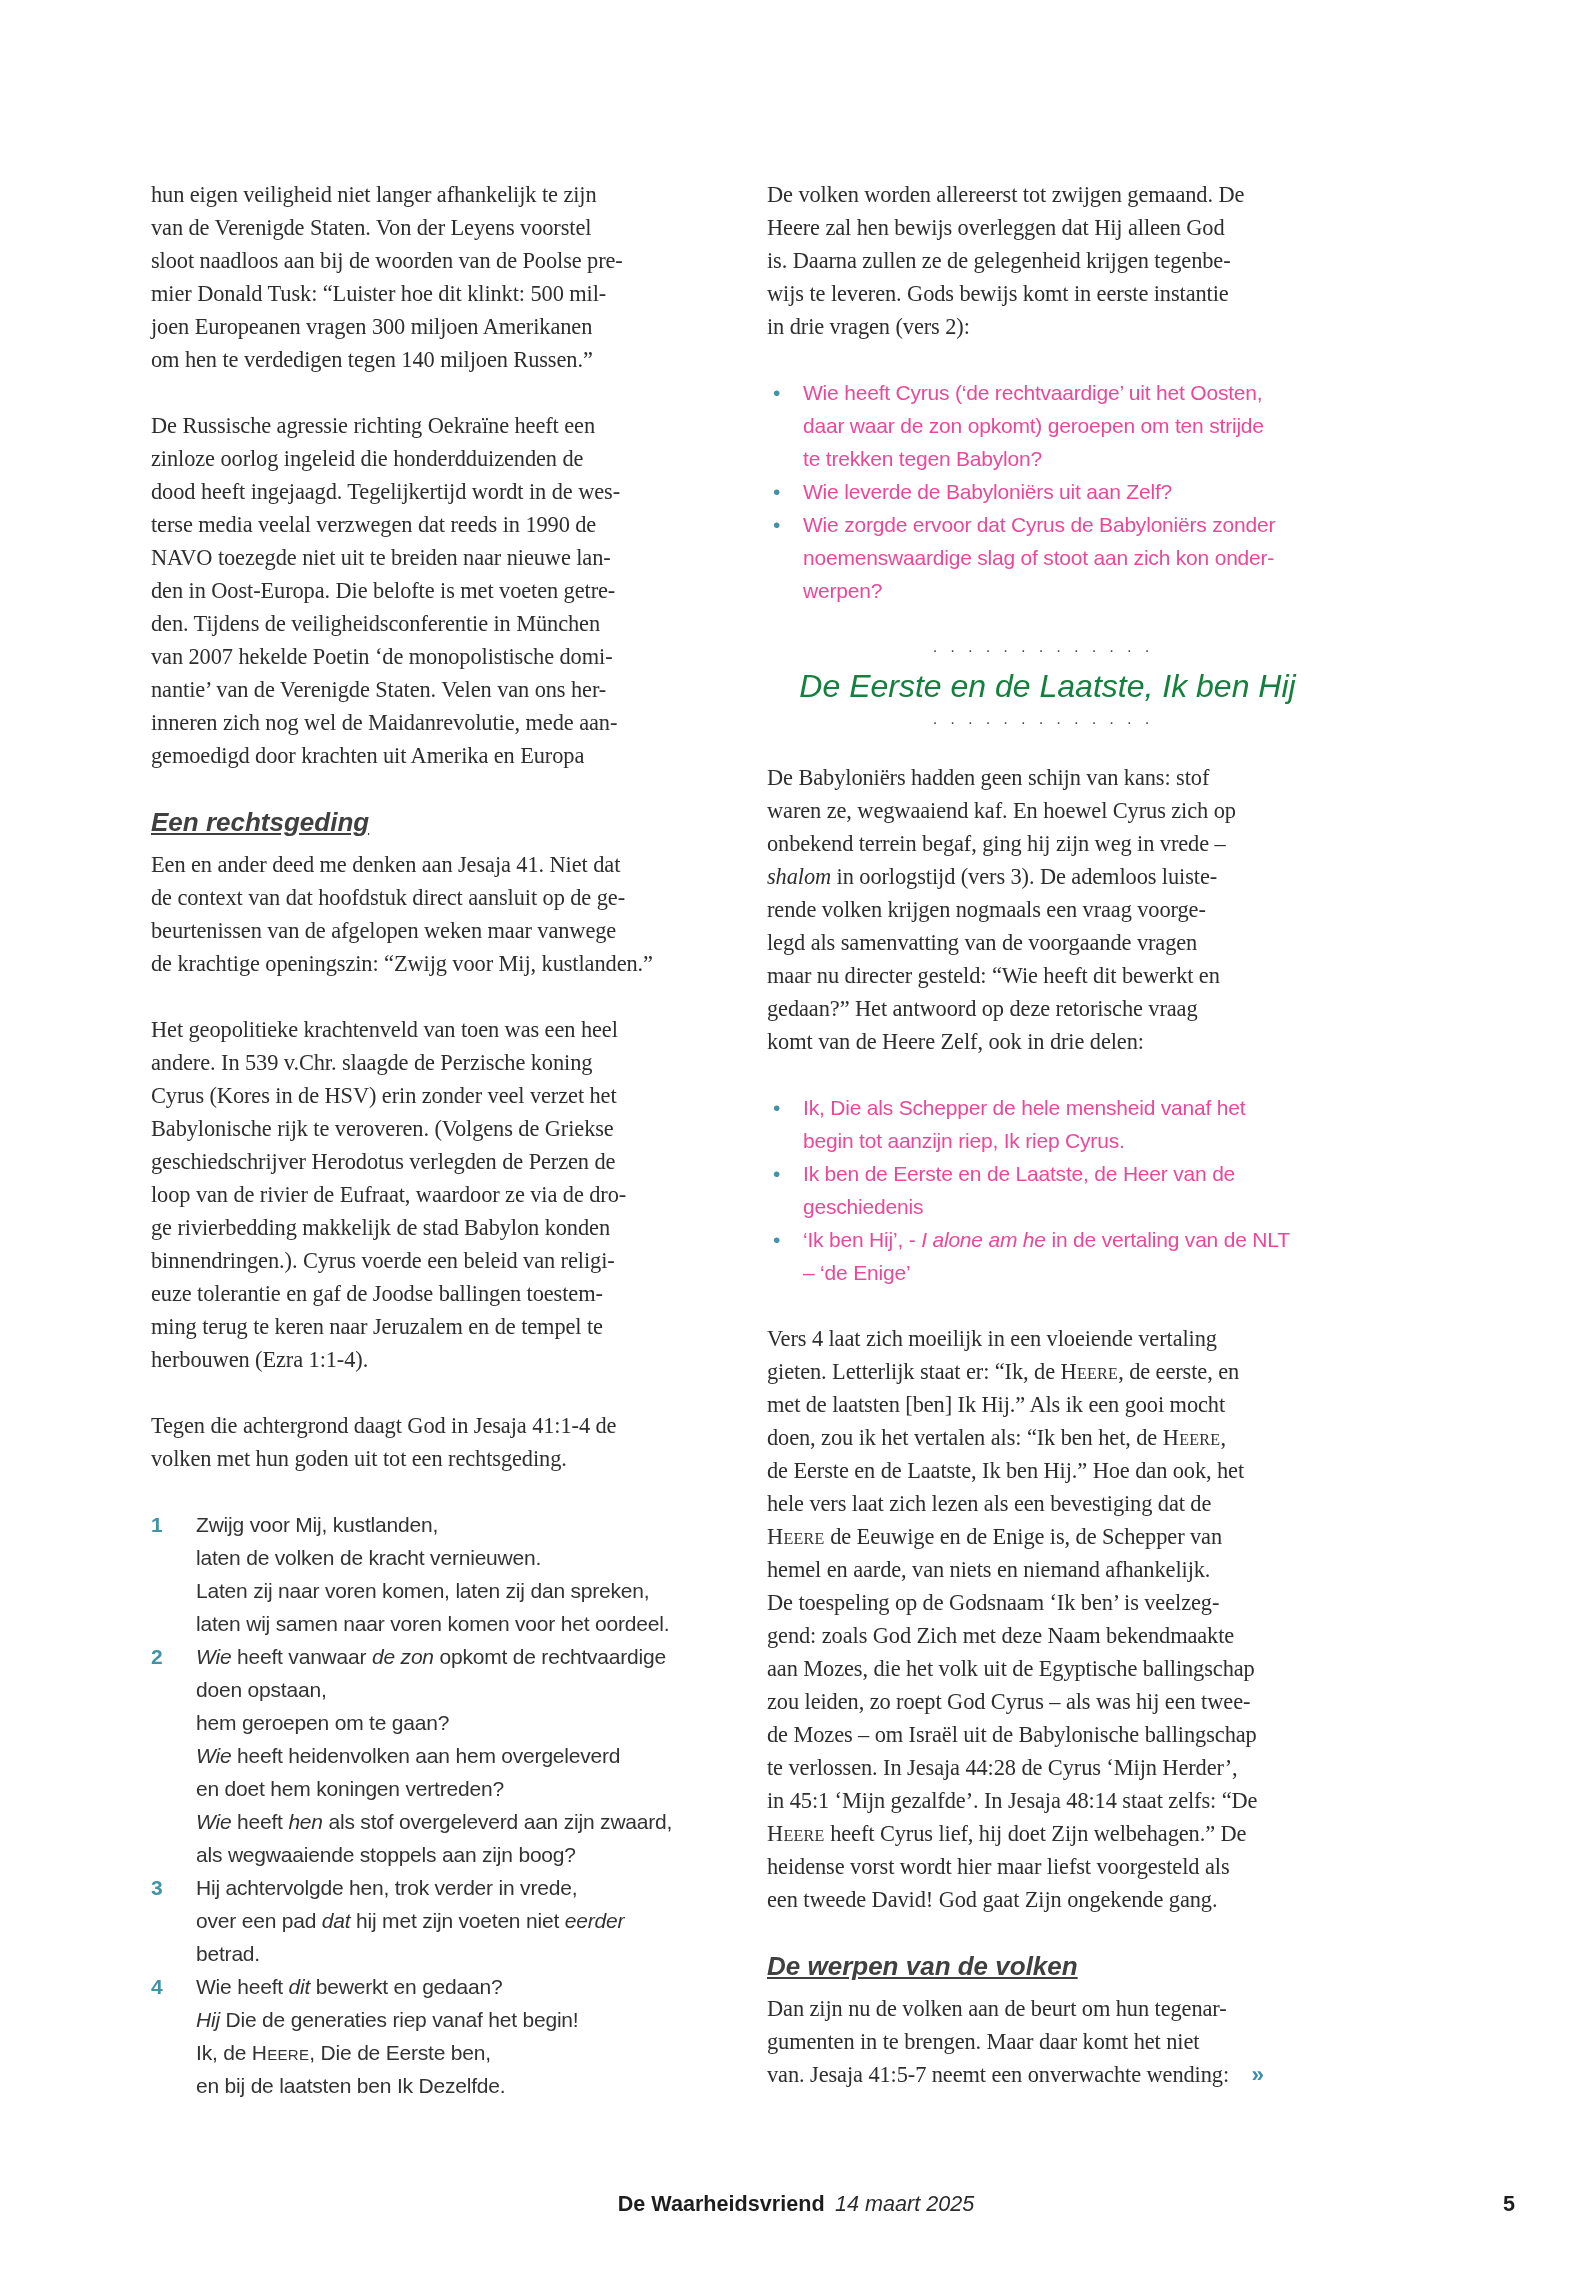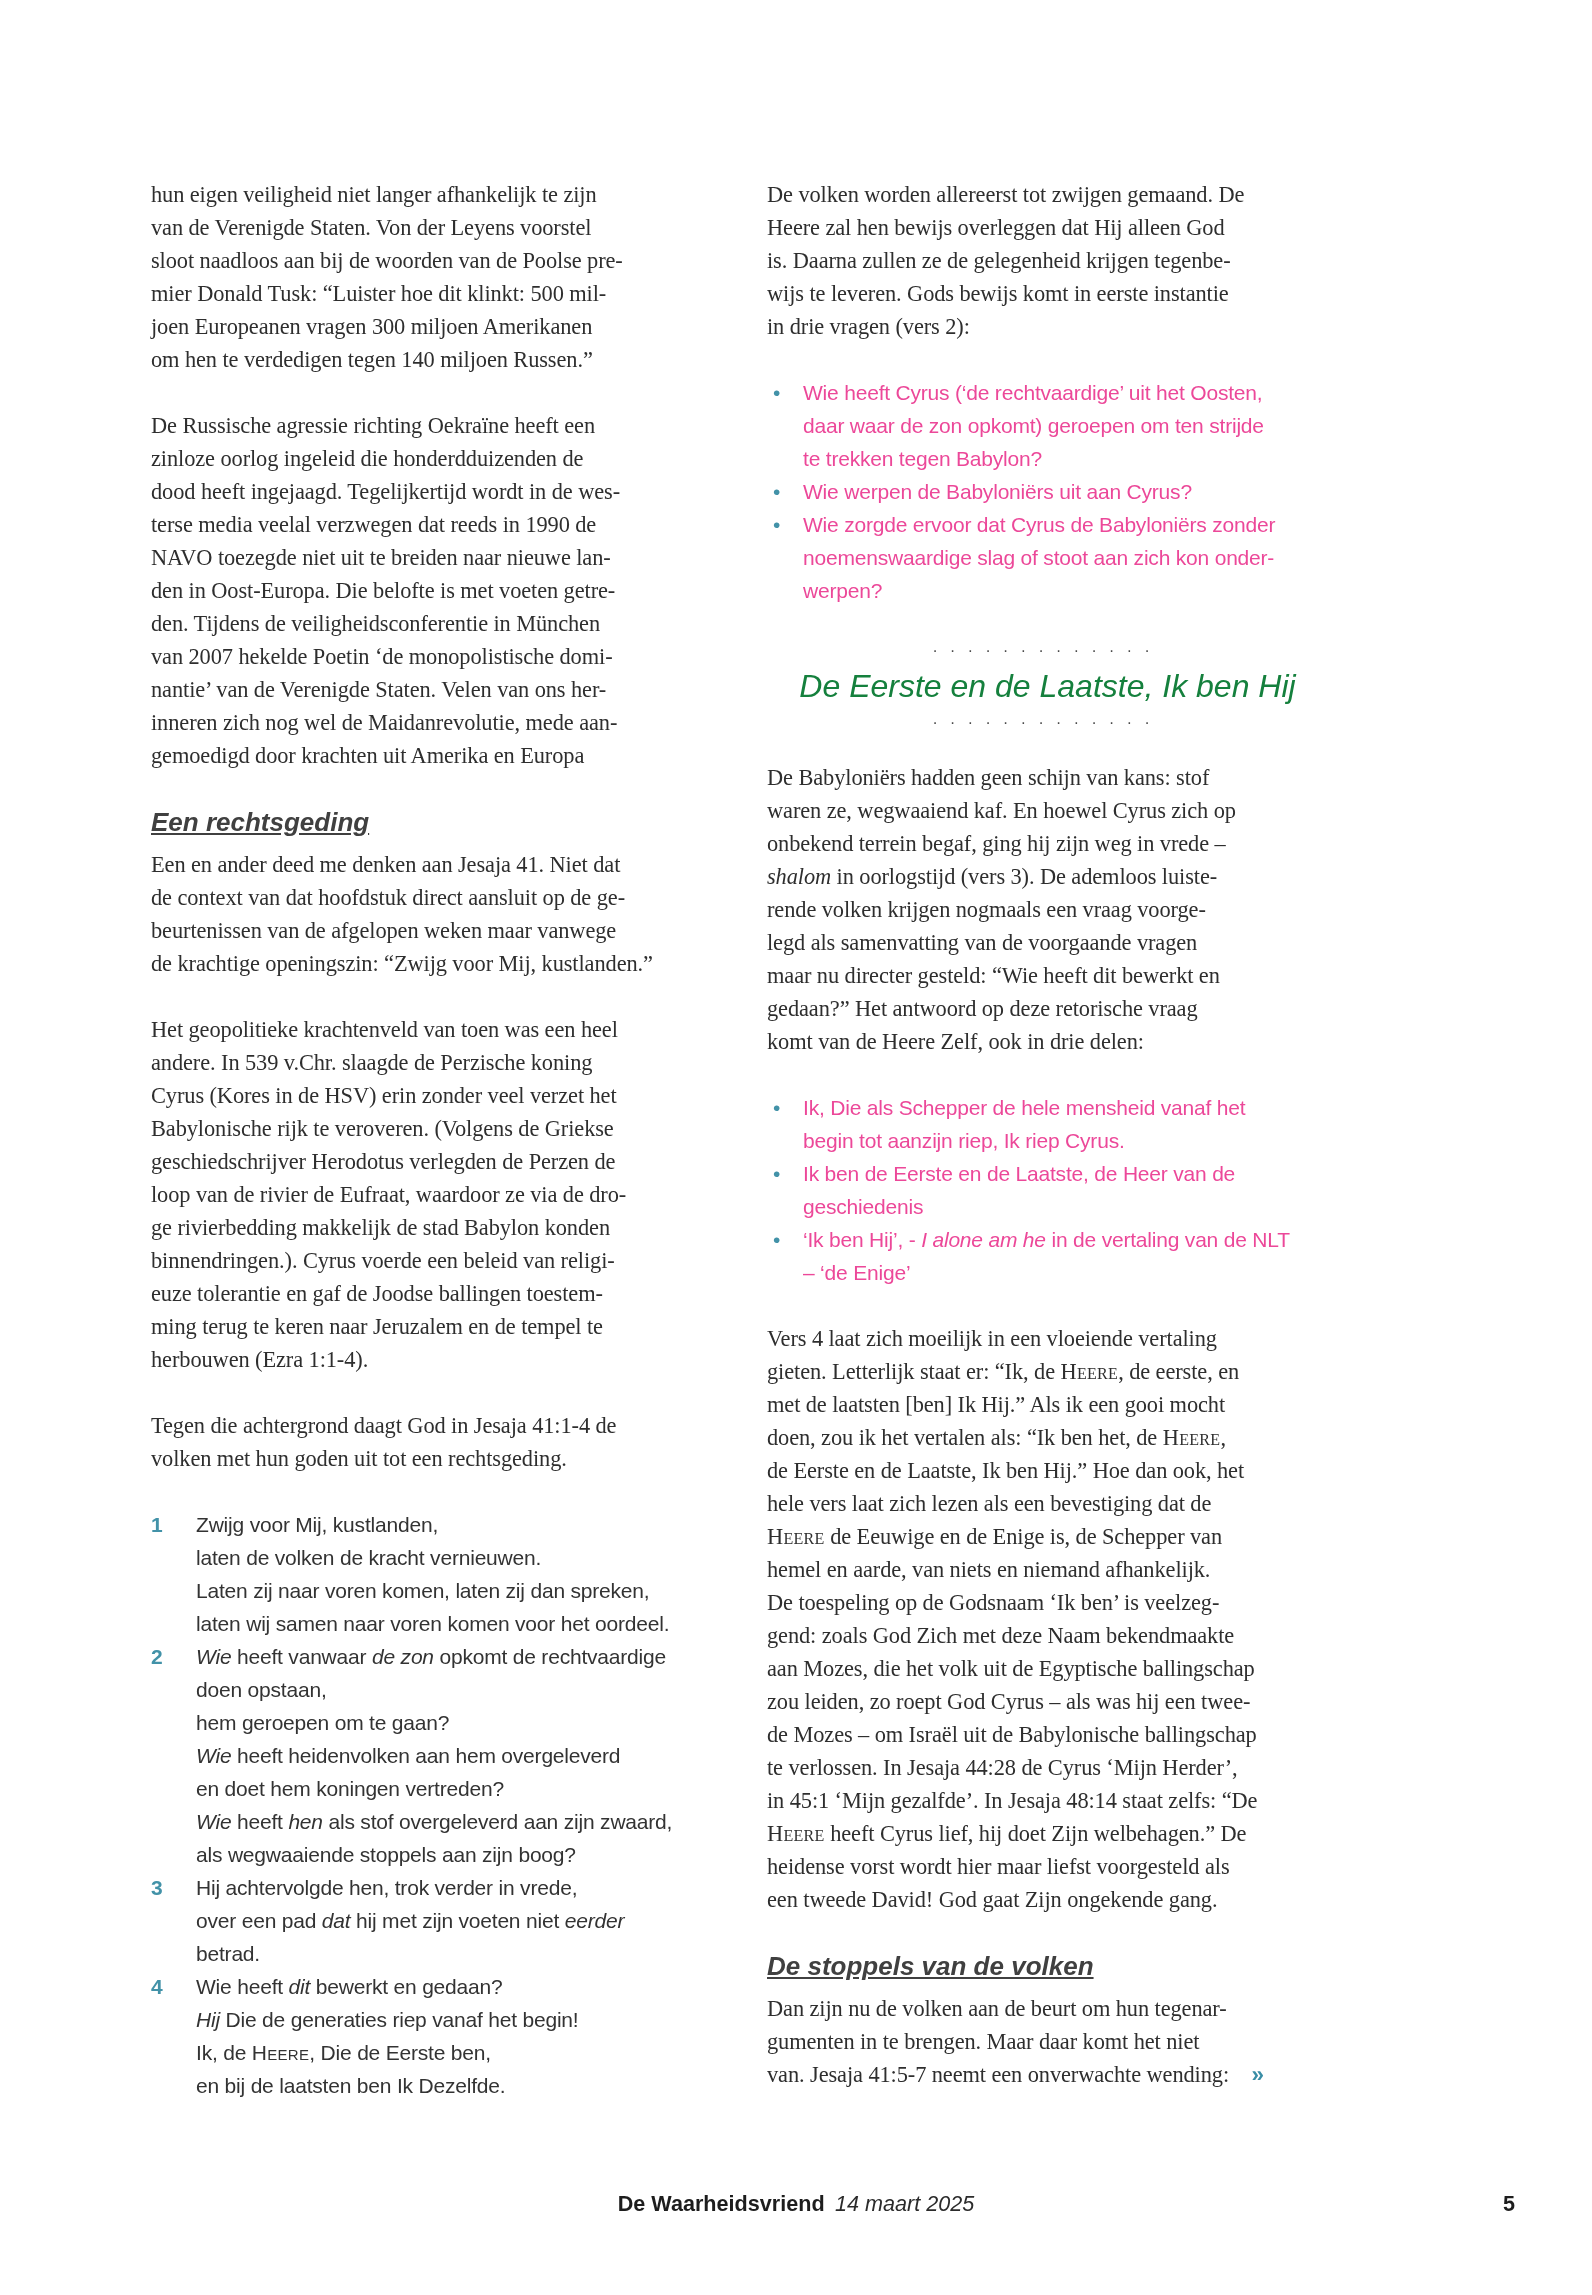--- a/index.html
+++ b/index.html
@@ -147,34 +147,34 @@
         <div class="verse"><span class="vnum">1</span><span>Zwijg voor Mij, kustlanden,<br>laten de volken de kracht vernieuwen.<br>Laten zij naar voren komen, laten zij dan spreken,<br>laten wij samen naar voren komen voor het oordeel.</span></div>
         <div class="verse"><span class="vnum">2</span><span><i>Wie</i> heeft vanwaar <i>de zon</i> opkomt de rechtvaardige<br>doen opstaan,<br>hem geroepen om te gaan?<br><i>Wie</i> heeft heidenvolken aan hem overgeleverd<br>en doet hem koningen vertreden?<br><i>Wie</i> heeft <i>hen</i> als stof overgeleverd aan zijn zwaard,<br>als wegwaaiende stoppels aan zijn boog?</span></div>
         <div class="verse"><span class="vnum">3</span><span>Hij achtervolgde hen, trok verder in vrede,<br>over een pad <i>dat</i> hij met zijn voeten niet <i>eerder</i><br>betrad.</span></div>
         <div class="verse"><span class="vnum">4</span><span>Wie heeft <i>dit</i> bewerkt en gedaan?<br><i>Hij</i> Die de generaties riep vanaf het begin!<br>Ik, de <span class="sc">Heere</span>, Die de Eerste ben,<br>en bij de laatsten ben Ik Dezelfde.</span></div>
       </div>
     </div>
   <div class="col col-right" id="col-right">
       <p class="para">De volken worden allereerst tot zwijgen gemaand. De<br>Heere zal hen bewijs overleggen dat Hij alleen God<br>is. Daarna zullen ze de gelegenheid krijgen tegenbe-<br>wijs te leveren. Gods bewijs komt in eerste instantie<br>in drie vragen (vers 2):</p>
       <ul class="bullets">
         <li>Wie heeft Cyrus (‘de rechtvaardige’ uit het Oosten,<br>daar waar de zon opkomt) geroepen om ten strijde<br>te trekken tegen Babylon?</li>
-        <li>Wie werpen de Babyloniërs uit aan Cyrus?</li>
+        <li>Wie leverde de Babyloniërs uit aan Zelf?</li>
         <li>Wie zorgde ervoor dat Cyrus de Babyloniërs zonder<br>noemenswaardige slag of stoot aan zich kon onder-<br>werpen?</li>
       </ul>
       <div class="dots">·············</div>
       <div class="section-head">De Eerste en de Laatste, Ik ben Hij</div>
       <div class="dots after">·············</div>
       <p class="para">De Babyloniërs hadden geen schijn van kans: stof<br>waren ze, wegwaaiend kaf. En hoewel Cyrus zich op<br>onbekend terrein begaf, ging hij zijn weg in vrede –<br><i>shalom</i> in oorlogstijd (vers 3). De ademloos luiste-<br>rende volken krijgen nogmaals een vraag voorge-<br>legd als samenvatting van de voorgaande vragen<br>maar nu directer gesteld: “Wie heeft dit bewerkt en<br>gedaan?” Het antwoord op deze retorische vraag<br>komt van de Heere Zelf, ook in drie delen:</p>
       <ul class="bullets">
         <li>Ik, Die als Schepper de hele mensheid vanaf het<br>begin tot aanzijn riep, Ik riep Cyrus.</li>
         <li>Ik ben de Eerste en de Laatste, de Heer van de<br>geschiedenis</li>
         <li>‘Ik ben Hij’, - <i>I alone am he</i> in de vertaling van de NLT<br>– ‘de Enige’</li>
       </ul>
       <p class="para">Vers 4 laat zich moeilijk in een vloeiende vertaling<br>gieten. Letterlijk staat er: “Ik, de <span class="sc">Heere</span>, de eerste, en<br>met de laatsten [ben] Ik Hij.” Als ik een gooi mocht<br>doen, zou ik het vertalen als: “Ik ben het, de <span class="sc">Heere</span>,<br>de Eerste en de Laatste, Ik ben Hij.” Hoe dan ook, het<br>hele vers laat zich lezen als een bevestiging dat de<br><span class="sc">Heere</span> de Eeuwige en de Enige is, de Schepper van<br>hemel en aarde, van niets en niemand afhankelijk.<br>De toespeling op de Godsnaam ‘Ik ben’ is veelzeg-<br>gend: zoals God Zich met deze Naam bekendmaakte<br>aan Mozes, die het volk uit de Egyptische ballingschap<br>zou leiden, zo roept God Cyrus – als was hij een twee-<br>de Mozes – om Israël uit de Babylonische ballingschap<br>te verlossen. In Jesaja 44:28 de Cyrus ‘Mijn Herder’,<br>in 45:1 ‘Mijn gezalfde’. In Jesaja 48:14 staat zelfs: “De<br><span class="sc">Heere</span> heeft Cyrus lief, hij doet Zijn welbehagen.” De<br>heidense vorst wordt hier maar liefst voorgesteld als<br>een tweede David! God gaat Zijn ongekende gang.</p>
-      <div class="subhead">De stoppels van de volken</div>
+      <div class="subhead">De werpen van de volken</div>
       <p class="para">Dan zijn nu de volken aan de beurt om hun tegenar-<br>gumenten in te brengen. Maar daar komt het niet<br>van. Jesaja 41:5-7 neemt een onverwachte wending:<span class="endmark">»</span></p>
     </div>
 
   <div class="footer">
     <span class="brand">De Waarheidsvriend</span><span class="date">14 maart 2025</span>
   </div>
   <div class="pagenum">5</div>
 </div>
 
 

